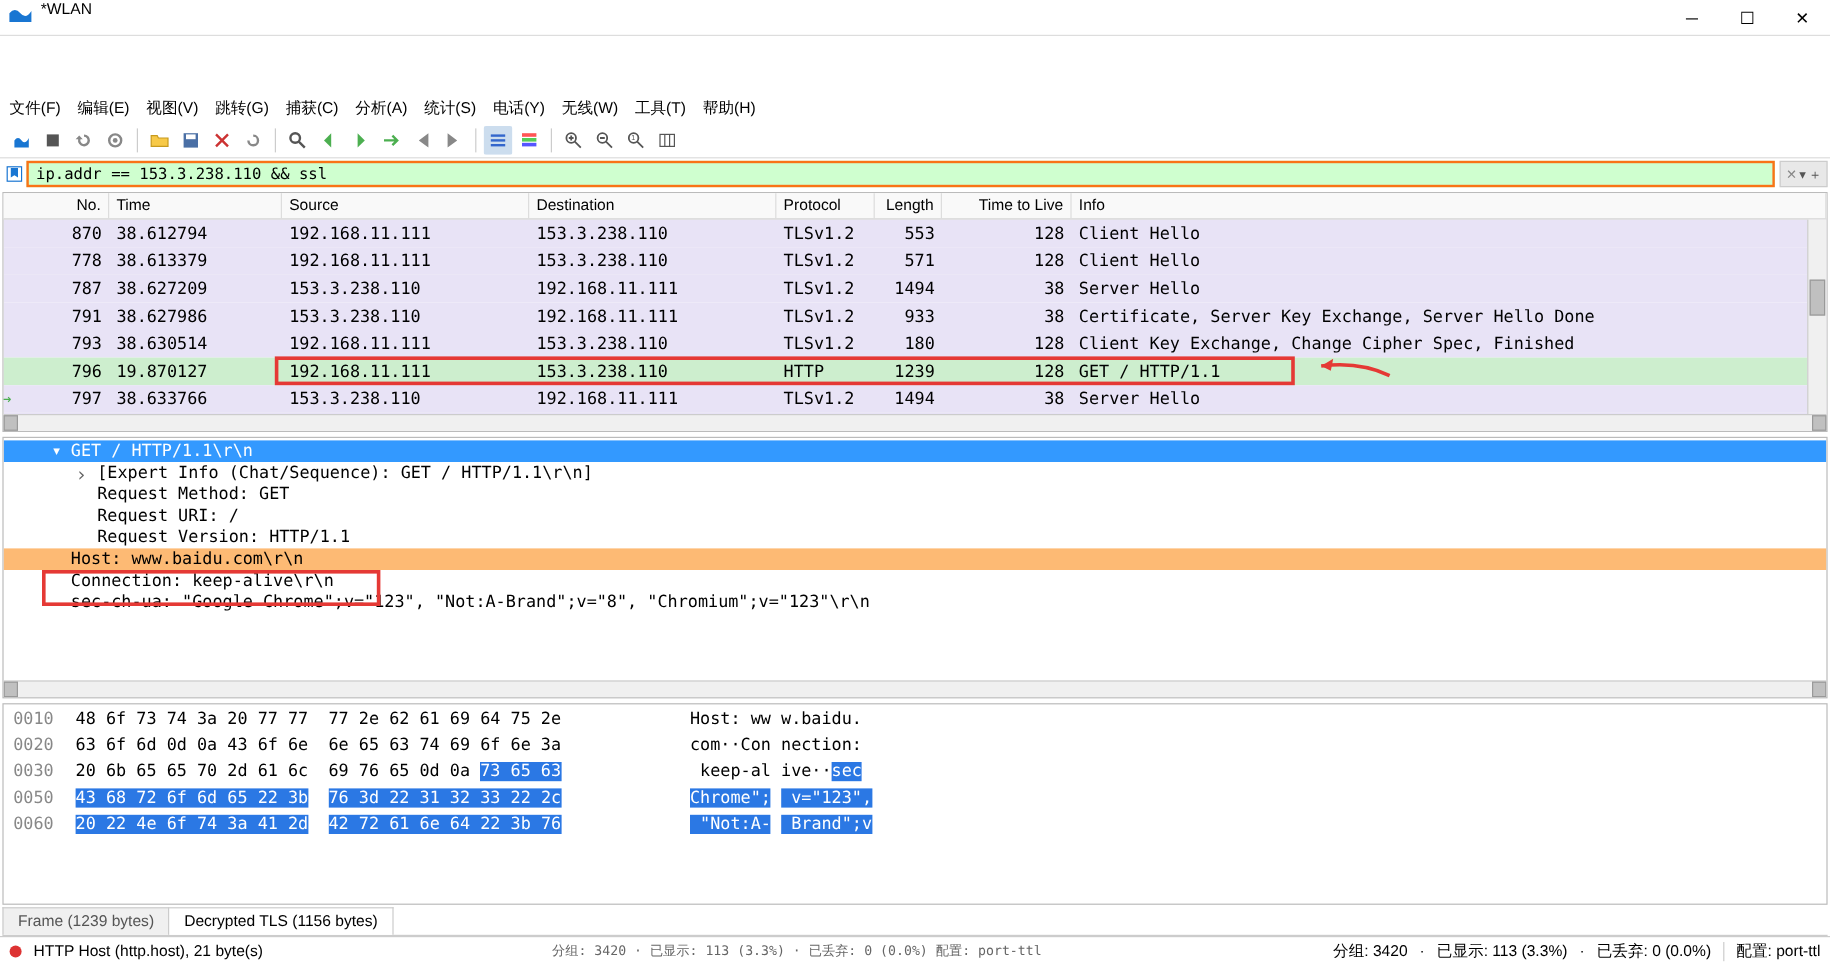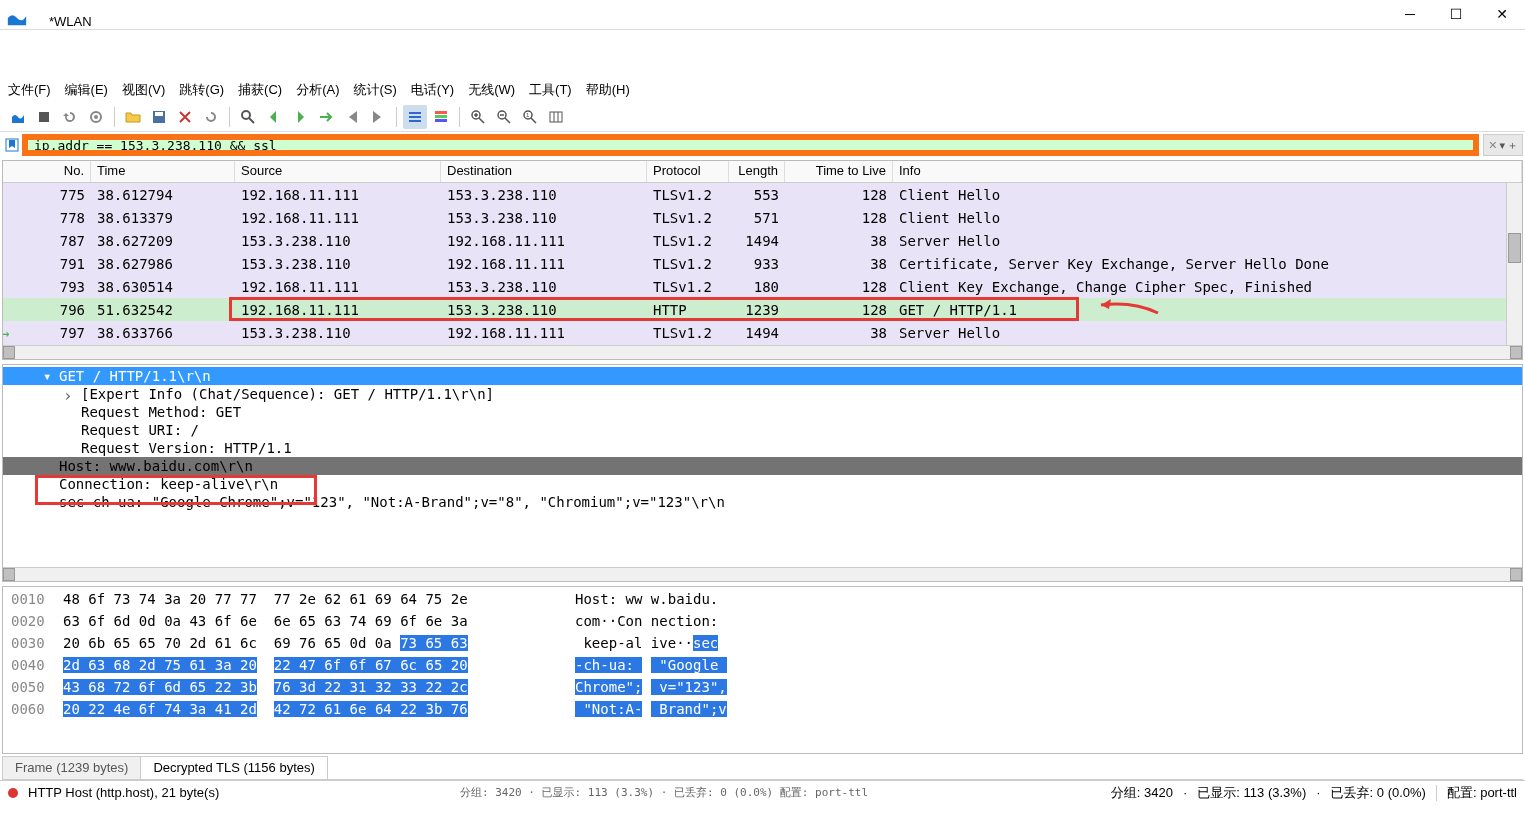--- a/index.html
+++ b/index.html
@@ -1,29 +1,29 @@
 <!DOCTYPE html>
 <html><head>
 <meta charset="utf-8">
 <style>
 * { box-sizing: border-box; margin: 0; padding: 0; }
 body { font-family: "Segoe UI", Tahoma, sans-serif; font-size: 12px; background: #fff; width: 1525px; height: 815px; overflow: hidden; display: flex; flex-direction: column; }
-.titlebar { height: 30px; display: flex; align-items: flex-end; border-bottom: 1px solid #ddd; gap: 15px; }
+.titlebar { height: 30px; display: flex; align-items: flex-start; border-bottom: 1px solid #ddd; }
 .titlebar .fin { width: 22px; height: 22px; margin: 0 6px; }
 .titlebar .title { flex: 1; font-size: 13px; }
 .winbtns { display: flex; }
 .winbtn { width: 46px; height: 30px; display: flex; align-items: center; justify-content: center; font-size: 14px; }
 .menubar { height: 24px; display: flex; align-items: center; padding: 0 8px; gap: 14px; font-size: 13px; margin-top: 48px; }
 .toolbar { height: 30px; display: flex; align-items: center; padding: 0 6px; gap: 2px; border-bottom: 1px solid #ddd; }
 .tbtn { width: 24px; height: 24px; display: flex; align-items: center; justify-content: center; border: 1px solid transparent; border-radius: 2px; }
 .tbtn svg { width: 16px; height: 16px; }
 .sep { width: 1px; height: 20px; background: #ccc; margin: 0 4px; }
 .filterbar { height: 26px; display: flex; align-items: center; padding: 0 2px; }
 .filter-icon { width: 20px; height: 20px; display:flex; align-items:center; justify-content:center; }
-.filter-input { flex: 1; height: 22px; background: #cfffcf; border: 6px solid #f97316; padding: 0 6px; font-family: Consolas, monospace; font-size: 13px; outline: none; }
+.filter-input { flex: 1; height: 22px; background: #cfffcf; border: 2px solid #f97316; padding: 0 6px; font-family: Consolas, monospace; font-size: 13px; outline: none; }
 .filter-end { display:flex; align-items:center; gap:2px; padding:0 4px; background: #e8e8e8; height:22px; border:1px solid #ccc; margin-left:4px;}
 .filter-end span { font-size:11px; color:#555; }
 .packet-list { border: 1px solid #bbb; margin: 2px; display: flex; flex-direction: column; height: 200px; position: relative; }
 .pl-header { display: flex; height: 22px; background: #f9f9f9; border-bottom: 1px solid #ccc; font-size: 13px; }
 .pl-header .col { border-right: 1px solid #ddd; padding: 2px 6px; overflow:hidden; }
 .pl-body { flex: 1; overflow: hidden; font-family: Consolas, monospace; font-size: 14px; position:relative; }
 .pl-row { display: flex; height: 23px; align-items: center; white-space: nowrap; }
 .pl-row .col { padding: 0 6px; overflow: hidden; }
 .c-no { width: 88px; text-align: right; }
 .c-time { width: 144px; }
@@ -38,21 +38,21 @@
 .redbox1 { position:absolute; border: 3px solid #e53935; pointer-events:none; }
 .arrow-marker { position:absolute; pointer-events:none; }
 .scroll-hint { height: 14px; background:#f0f0f0; border-top:1px solid #ccc; display:flex; }
 .details { border: 1px solid #bbb; margin: 2px; height: 218px; display:flex; flex-direction:column; font-family: Consolas, monospace; font-size: 14px; overflow:hidden; position:relative; }
 .details-body { flex:1; overflow:hidden; padding-top:2px; }
 .dline { padding: 1px 0 1px 40px; white-space: pre; }
 .dline.header { background: #3399ff; color: white; padding-left: 56px; position:relative; }
 .dline.header::before { content:"▾"; position:absolute; left:40px; color:white; }
 .dline.sub { padding-left: 78px; position:relative; }
 .dline.sub.exp::before { content:"›"; position:absolute; left:60px; color:#666; font-size:16px; }
-.dline.host { background: #737373; padding-left:56px; }
+.dline.host { background: #fdba74; padding-left:56px; }
 .hexpane { border: 1px solid #bbb; margin: 2px; height: 168px; font-family: Consolas, monospace; font-size: 14px; overflow:hidden; padding: 4px 0 0 8px; }
 .hexrow { display:flex; white-space:pre; height:22px; }
 .hex-off { width:52px; color:#888; }
 .hex-bytes { width: 504px; }
 .hex-ascii { margin-left: 8px; }
 .hl { background: #2b78e4; color: white; }
 .tabs { height: 24px; display:flex; border-bottom:1px solid #ccc; margin:0 2px; }
 .tab { padding: 3px 12px; border:1px solid #ccc; border-bottom:none; background:#fff; font-size:13px; margin-right:-1px; }
 .tab.inactive { background:#f0f0f0; color:#555; }
 .statusbar { height: 24px; display:flex; align-items:center; border-top:1px solid #ccc; font-size:13px; padding: 0 8px; gap:10px; }
@@ -233,21 +233,21 @@
     <div class="col c-src">Source</div>
     <div class="col c-dst">Destination</div>
     <div class="col c-proto">Protocol</div>
     <div class="col c-len">Length</div>
     <div class="col c-ttl">Time to Live</div>
     <div class="col c-info">Info</div>
   </div>
   <div class="pl-body" id="pl-body">
     <div class="green-arrow">→</div>
   <div class="pl-row row-tls">
-        <div class="col c-no">775</div>
+        <div class="col c-no">870</div>
         <div class="col c-time">38.612794</div>
         <div class="col c-src">192.168.11.111</div>
         <div class="col c-dst">153.3.238.110</div>
         <div class="col c-proto">TLSv1.2</div>
         <div class="col c-len">553</div>
         <div class="col c-ttl">128</div>
         <div class="col c-info">Client Hello</div>
       </div>
       <div class="pl-row row-tls">
         <div class="col c-no">778</div>
@@ -284,21 +284,21 @@
         <div class="col c-time">38.630514</div>
         <div class="col c-src">192.168.11.111</div>
         <div class="col c-dst">153.3.238.110</div>
         <div class="col c-proto">TLSv1.2</div>
         <div class="col c-len">180</div>
         <div class="col c-ttl">128</div>
         <div class="col c-info">Client Key Exchange, Change Cipher Spec, Finished</div>
       </div>
       <div class="pl-row row-http">
         <div class="col c-no">796</div>
-        <div class="col c-time">51.632542</div>
+        <div class="col c-time">19.870127</div>
         <div class="col c-src">192.168.11.111</div>
         <div class="col c-dst">153.3.238.110</div>
         <div class="col c-proto">HTTP</div>
         <div class="col c-len">1239</div>
         <div class="col c-ttl">128</div>
         <div class="col c-info">GET / HTTP/1.1</div>
       </div>
       <div class="pl-row row-tls">
         <div class="col c-no">797</div>
         <div class="col c-time">38.633766</div>
@@ -342,21 +342,20 @@
       <div style="flex:1"></div>
       <div style="width:12px;background:#c0c0c0;border:1px solid #999"></div>
     </div>
   <div class="redbox1" style="left:32px; top:110px; width:282px; height:30px;"></div>
 </div>
 
 <div class="hexpane" id="hexpane">
     <div class="hexrow"><span class="hex-off">0010</span><span class="hex-bytes">48 6f 73 74 3a 20 77 77  77 2e 62 61 69 64 75 2e</span><span class="hex-ascii">Host: ww w.baidu.</span></div>
     <div class="hexrow"><span class="hex-off">0020</span><span class="hex-bytes">63 6f 6d 0d 0a 43 6f 6e  6e 65 63 74 69 6f 6e 3a</span><span class="hex-ascii">com··Con nection:</span></div>
     <div class="hexrow"><span class="hex-off">0030</span><span class="hex-bytes">20 6b 65 65 70 2d 61 6c  69 76 65 0d 0a <span class="hl">73 65 63</span></span><span class="hex-ascii"> keep-al ive··<span class="hl">sec</span></span></div>
-    <div class="hexrow"><span class="hex-off">0040</span><span class="hex-bytes"><span class="hl">2d 63 68 2d 75 61 3a 20</span>  <span class="hl">22 47 6f 6f 67 6c 65 20</span></span><span class="hex-ascii"><span class="hl">-ch-ua: </span> <span class="hl"> "Google </span></span></div>
     <div class="hexrow"><span class="hex-off">0050</span><span class="hex-bytes"><span class="hl">43 68 72 6f 6d 65 22 3b</span>  <span class="hl">76 3d 22 31 32 33 22 2c</span></span><span class="hex-ascii"><span class="hl">Chrome";</span> <span class="hl"> v="123",</span></span></div>
     <div class="hexrow"><span class="hex-off">0060</span><span class="hex-bytes"><span class="hl">20 22 4e 6f 74 3a 41 2d</span>  <span class="hl">42 72 61 6e 64 22 3b 76</span></span><span class="hex-ascii"><span class="hl"> "Not:A-</span> <span class="hl"> Brand";v</span></span></div>
   </div>
 
 <div class="tabs">
   <div class="tab inactive">Frame (1239 bytes)</div>
   <div class="tab">Decrypted TLS (1156 bytes)</div>
 </div>
 
 <div class="statusbar">

